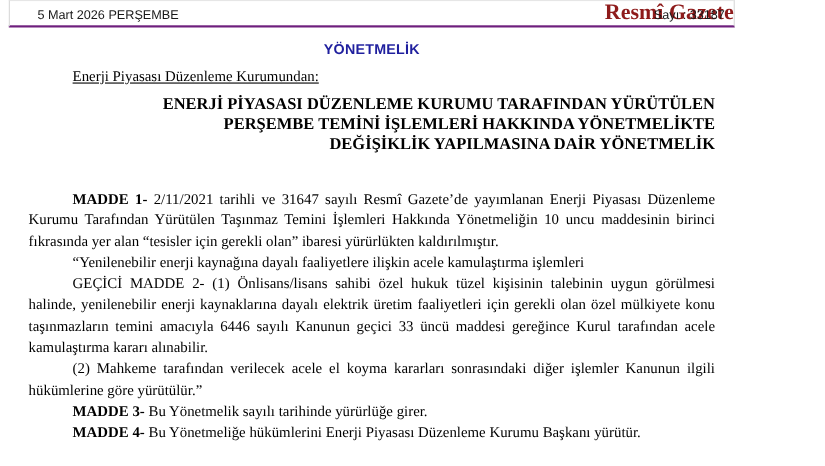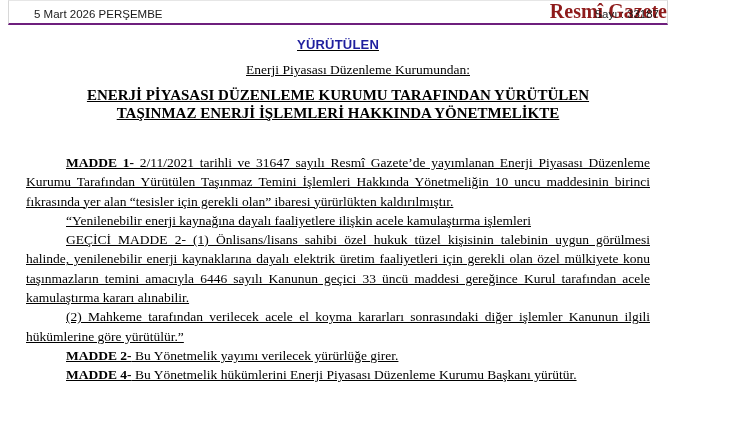--- a/index.html
+++ b/index.html
@@ -4,21 +4,20 @@
 <style>
   html, body { margin: 0; padding: 0; background: #ffffff; }
   .page {
     position: relative;
     width: 676px;
     height: 424px;
     background: #ffffff;
     font-family: "Liberation Serif", serif;
     color: #000000;
     overflow: hidden;
-    text-decoration: underline;
   }
   
   .masthead {
     position: relative;
     margin: 0 8px;
     height: 22px;
     border-top: 1px solid #e6e6e6;
     border-left: 1px solid #d8d8d8;
     border-right: 1px solid #d8d8d8;
     border-bottom: 2px solid var(--rule, #6e1f7d);
@@ -63,25 +62,24 @@
   .content {
     margin: 0 26px;
     font-size: 13.5px;
     line-height: 19.3px;
   }
   .authority {
     margin: 10px 0 0 40px;
     text-decoration: underline;
     font-size: 13.5px;
     line-height: 15px;
-    text-align: center;
   }
   .doc-title {
     margin-top: 9px;
-    text-align: center;
+    text-align: right;
     font-weight: bold;
     font-size: 15px;
     line-height: 18px;
   }
   .para {
     margin: 0;
     text-align: justify;
     text-indent: 40px;
   }
   .para.first { margin-top: 31px; }
@@ -91,38 +89,39 @@
 <body>
 
 <div class="page">
 
   <header class="masthead">
     <span class="date">5 Mart 2026 PERŞEMBE</span>
     <span class="brand">Resmî Gazete</span>
     <span class="issue">Sayı : 33187</span>
   </header>
 
-  <div class="section-heading">YÜRÜTÜLEN</div>
+  <div class="section-heading">YÖNETMELİK</div>
 
   <main class="content">
 
     <p class="authority">Enerji Piyasası Düzenleme Kurumundan:</p>
 
     <div class="doc-title">
       <div>ENERJİ PİYASASI DÜZENLEME KURUMU TARAFINDAN YÜRÜTÜLEN</div>
-      <div>TAŞINMAZ ENERJİ İŞLEMLERİ HAKKINDA YÖNETMELİKTE</div>
+      <div>PERŞEMBE TEMİNİ İŞLEMLERİ HAKKINDA YÖNETMELİKTE</div>
+      <div>DEĞİŞİKLİK YAPILMASINA DAİR YÖNETMELİK</div>
     </div>
 
     <p class="para first"><span class="b">MADDE 1-</span><span> 2/11/2021 tarihli ve 31647 sayılı Resmî Gazete’de yayımlanan Enerji Piyasası Düzenleme Kurumu Tarafından Yürütülen Taşınmaz Temini İşlemleri Hakkında Yönetmeliğin 10 uncu maddesinin birinci fıkrasında yer alan “tesisler için gerekli olan” ibaresi yürürlükten kaldırılmıştır.</span></p>
 
 
     <p class="para"><span class="b"></span><span>“Yenilenebilir enerji kaynağına dayalı faaliyetlere ilişkin acele kamulaştırma işlemleri</span></p>
 
     <p class="para"><span class="b"></span><span>GEÇİCİ MADDE 2- (1) Önlisans/lisans sahibi özel hukuk tüzel kişisinin talebinin uygun görülmesi halinde, yenilenebilir enerji kaynaklarına dayalı elektrik üretim faaliyetleri için gerekli olan özel mülkiyete konu taşınmazların temini amacıyla 6446 sayılı Kanunun geçici 33 üncü maddesi gereğince Kurul tarafından acele kamulaştırma kararı alınabilir.</span></p>
 
     <p class="para"><span class="b"></span><span>(2) Mahkeme tarafından verilecek acele el koyma kararları sonrasındaki diğer işlemler Kanunun ilgili hükümlerine göre yürütülür.”</span></p>
 
-    <p class="para"><span class="b">MADDE 2-</span><span> Bu Yönetmelik yayımı verilecek yürürlüğe girer.</span></p>
+    <p class="para"><span class="b">MADDE 3-</span><span> Bu Yönetmelik sayılı tarihinde yürürlüğe girer.</span></p>
 
-    <p class="para"><span class="b">MADDE 4-</span><span> Bu Yönetmelik hükümlerini Enerji Piyasası Düzenleme Kurumu Başkanı yürütür.</span></p>
+    <p class="para"><span class="b">MADDE 4-</span><span> Bu Yönetmeliğe hükümlerini Enerji Piyasası Düzenleme Kurumu Başkanı yürütür.</span></p>
 
   </main>
 </div>
 
 </body></html>

